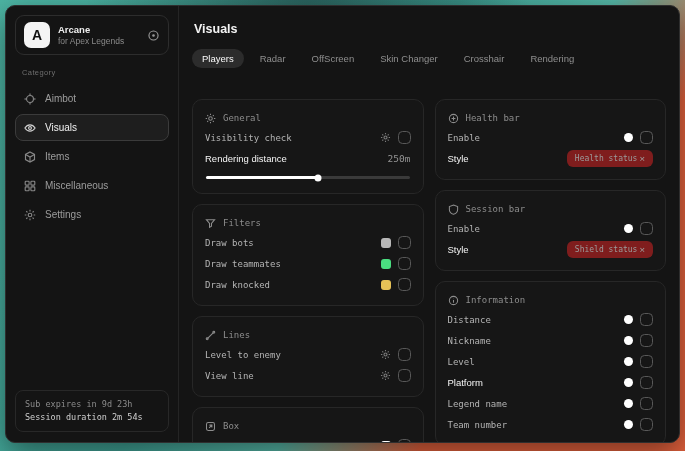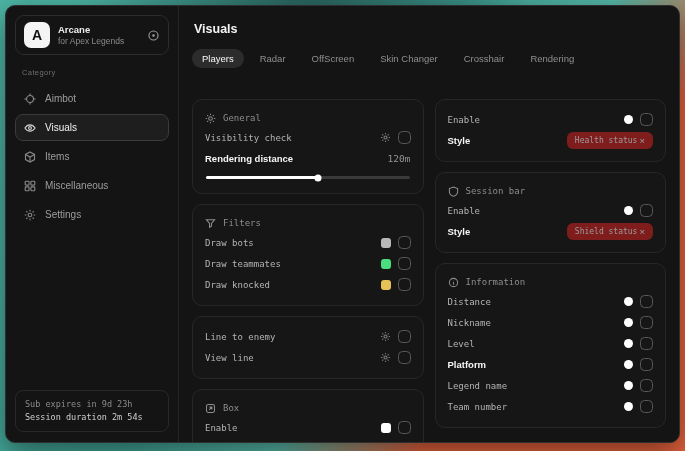--- a/index.html
+++ b/index.html
@@ -45,21 +45,21 @@
 
   .columns { display:flex; gap:11px; flex:1; min-height:0; }
   .col { flex:1; display:flex; flex-direction:column; gap:10px; min-width:0;text-align:center; }
 
   .card { border:1px solid #272727; border-radius:10px; padding:9px 12px 10px 12px; background:#161616; flex:none; }
   .card-head { display:flex; align-items:center; gap:7px; color:#8d8d8d; font-size:9px; height:18px; }
   .card-head .cicon { display:flex; color:#8d8d8d; }
 
   .row { display:flex; align-items:center; height:21px; }
   .rlabel { font-size:9px; color:#b4b4b4; }
-  .rlabel.em { font-family:"Liberation Sans", sans-serif; font-size:9.5px; font-weight:700; color:#f5f5f5; }
+  .rlabel.em { font-family:"Liberation Sans", sans-serif; font-size:9.5px; font-weight:400; color:#f5f5f5; }
   .controls { margin-left:auto; display:flex; align-items:center; gap:7px; }
   .checkbox { width:13px; height:13px; border:1.5px solid #585858; border-radius:4.5px; background:transparent; cursor:pointer; flex:none; }
   .swatch { width:10px; height:10px; border-radius:3px; cursor:pointer; flex:none; }
   .dot { width:9px; height:9px; border-radius:50%; cursor:pointer; flex:none; }
   .mini-gear { color:#7d7d7d; display:flex; cursor:pointer; }
   .rvalue { font-size:9.5px; color:#949494; }
 
   .slider { position:relative; height:8px; margin:4px 1px 2px 1px; cursor:pointer; }
   .slider .track { position:absolute; left:0; right:0; top:3px; height:3px; border-radius:2px; background:#3a3a3a; }
   .slider .fill { position:absolute; left:0; top:3px; height:3px; border-radius:2px; background:#ffffff; }
@@ -190,21 +190,21 @@
                     <circle cx="8" cy="8" r="2.2"></circle>
                     <path d="M8 1.4v2M8 12.6v2M1.4 8h2M12.6 8h2M3.4 3.4l1.4 1.4M11.2 11.2l1.4 1.4M12.6 3.4l-1.4 1.4M4.8 11.2l-1.4 1.4"></path>
                   </svg>
               </span>
               <span class="checkbox"></span>
             </span>
           </div>
           <div class="row">
             <span class="rlabel em">Rendering distance</span>
             <span class="controls">
-                <span class="rvalue mono">120m</span>
+                <span class="rvalue mono">250m</span>
               </span>
           </div>
           <div class="slider">
             <div class="track"></div>
             <div class="fill" style="width: 55%;"></div>
             <div class="knob" style="left: 55%;"></div>
           </div>
         </div>
 
         <div class="card">
@@ -233,22 +233,32 @@
           <div class="row">
             <span class="rlabel mono">Draw knocked</span>
             <span class="controls">
               <span class="swatch" style="background: rgb(231, 194, 87);"></span>
               <span class="checkbox"></span>
             </span>
           </div>
         </div>
 
         <div class="card">
-          <div class="row">
-            <span class="rlabel mono">Line to enemy</span>
+          <div class="card-head">
+            <span class="cicon">
+              <svg width="11" height="11" viewBox="0 0 16 16" fill="none" stroke="currentColor" stroke-width="1.5">
+                  <line x1="3.5" y1="12.5" x2="12.5" y2="3.5"></line>
+                  <circle cx="3.2" cy="12.8" r="1.4"></circle>
+                  <circle cx="12.8" cy="3.2" r="1.4"></circle>
+                </svg>
+            </span>
+            <span class="mono">Lines</span>
+          </div>
+          <div class="row">
+            <span class="rlabel mono">Level to enemy</span>
             <span class="controls">
               <span class="mini-gear">
                 <svg width="11" height="11" viewBox="0 0 16 16" fill="none" stroke="currentColor" stroke-width="1.6">
                     <circle cx="8" cy="8" r="2.2"></circle>
                     <path d="M8 1.4v2M8 12.6v2M1.4 8h2M12.6 8h2M3.4 3.4l1.4 1.4M11.2 11.2l1.4 1.4M12.6 3.4l-1.4 1.4M4.8 11.2l-1.4 1.4"></path>
                   </svg>
               </span>
               <span class="checkbox"></span>
             </span>
           </div>
@@ -286,20 +296,29 @@
           <div class="row">
             
             
           </div>
         </div>
       </div>
 
       <div class="col">
 
         <div class="card">
+          <div class="card-head">
+            <span class="cicon">
+              <svg width="11" height="11" viewBox="0 0 16 16" fill="none" stroke="currentColor" stroke-width="1.5">
+                  <circle cx="8" cy="8" r="6"></circle>
+                  <path d="M8 5.2v5.6M5.2 8h5.6"></path>
+                </svg>
+            </span>
+            <span class="mono">Health bar</span>
+          </div>
           <div class="row">
             <span class="rlabel mono">Enable</span>
             <span class="controls">
               <span class="dot" style="background: rgb(255, 255, 255);"></span>
               <span class="checkbox"></span>
             </span>
           </div>
           <div class="row">
             <span class="rlabel em">Style</span>
             <span class="controls">

